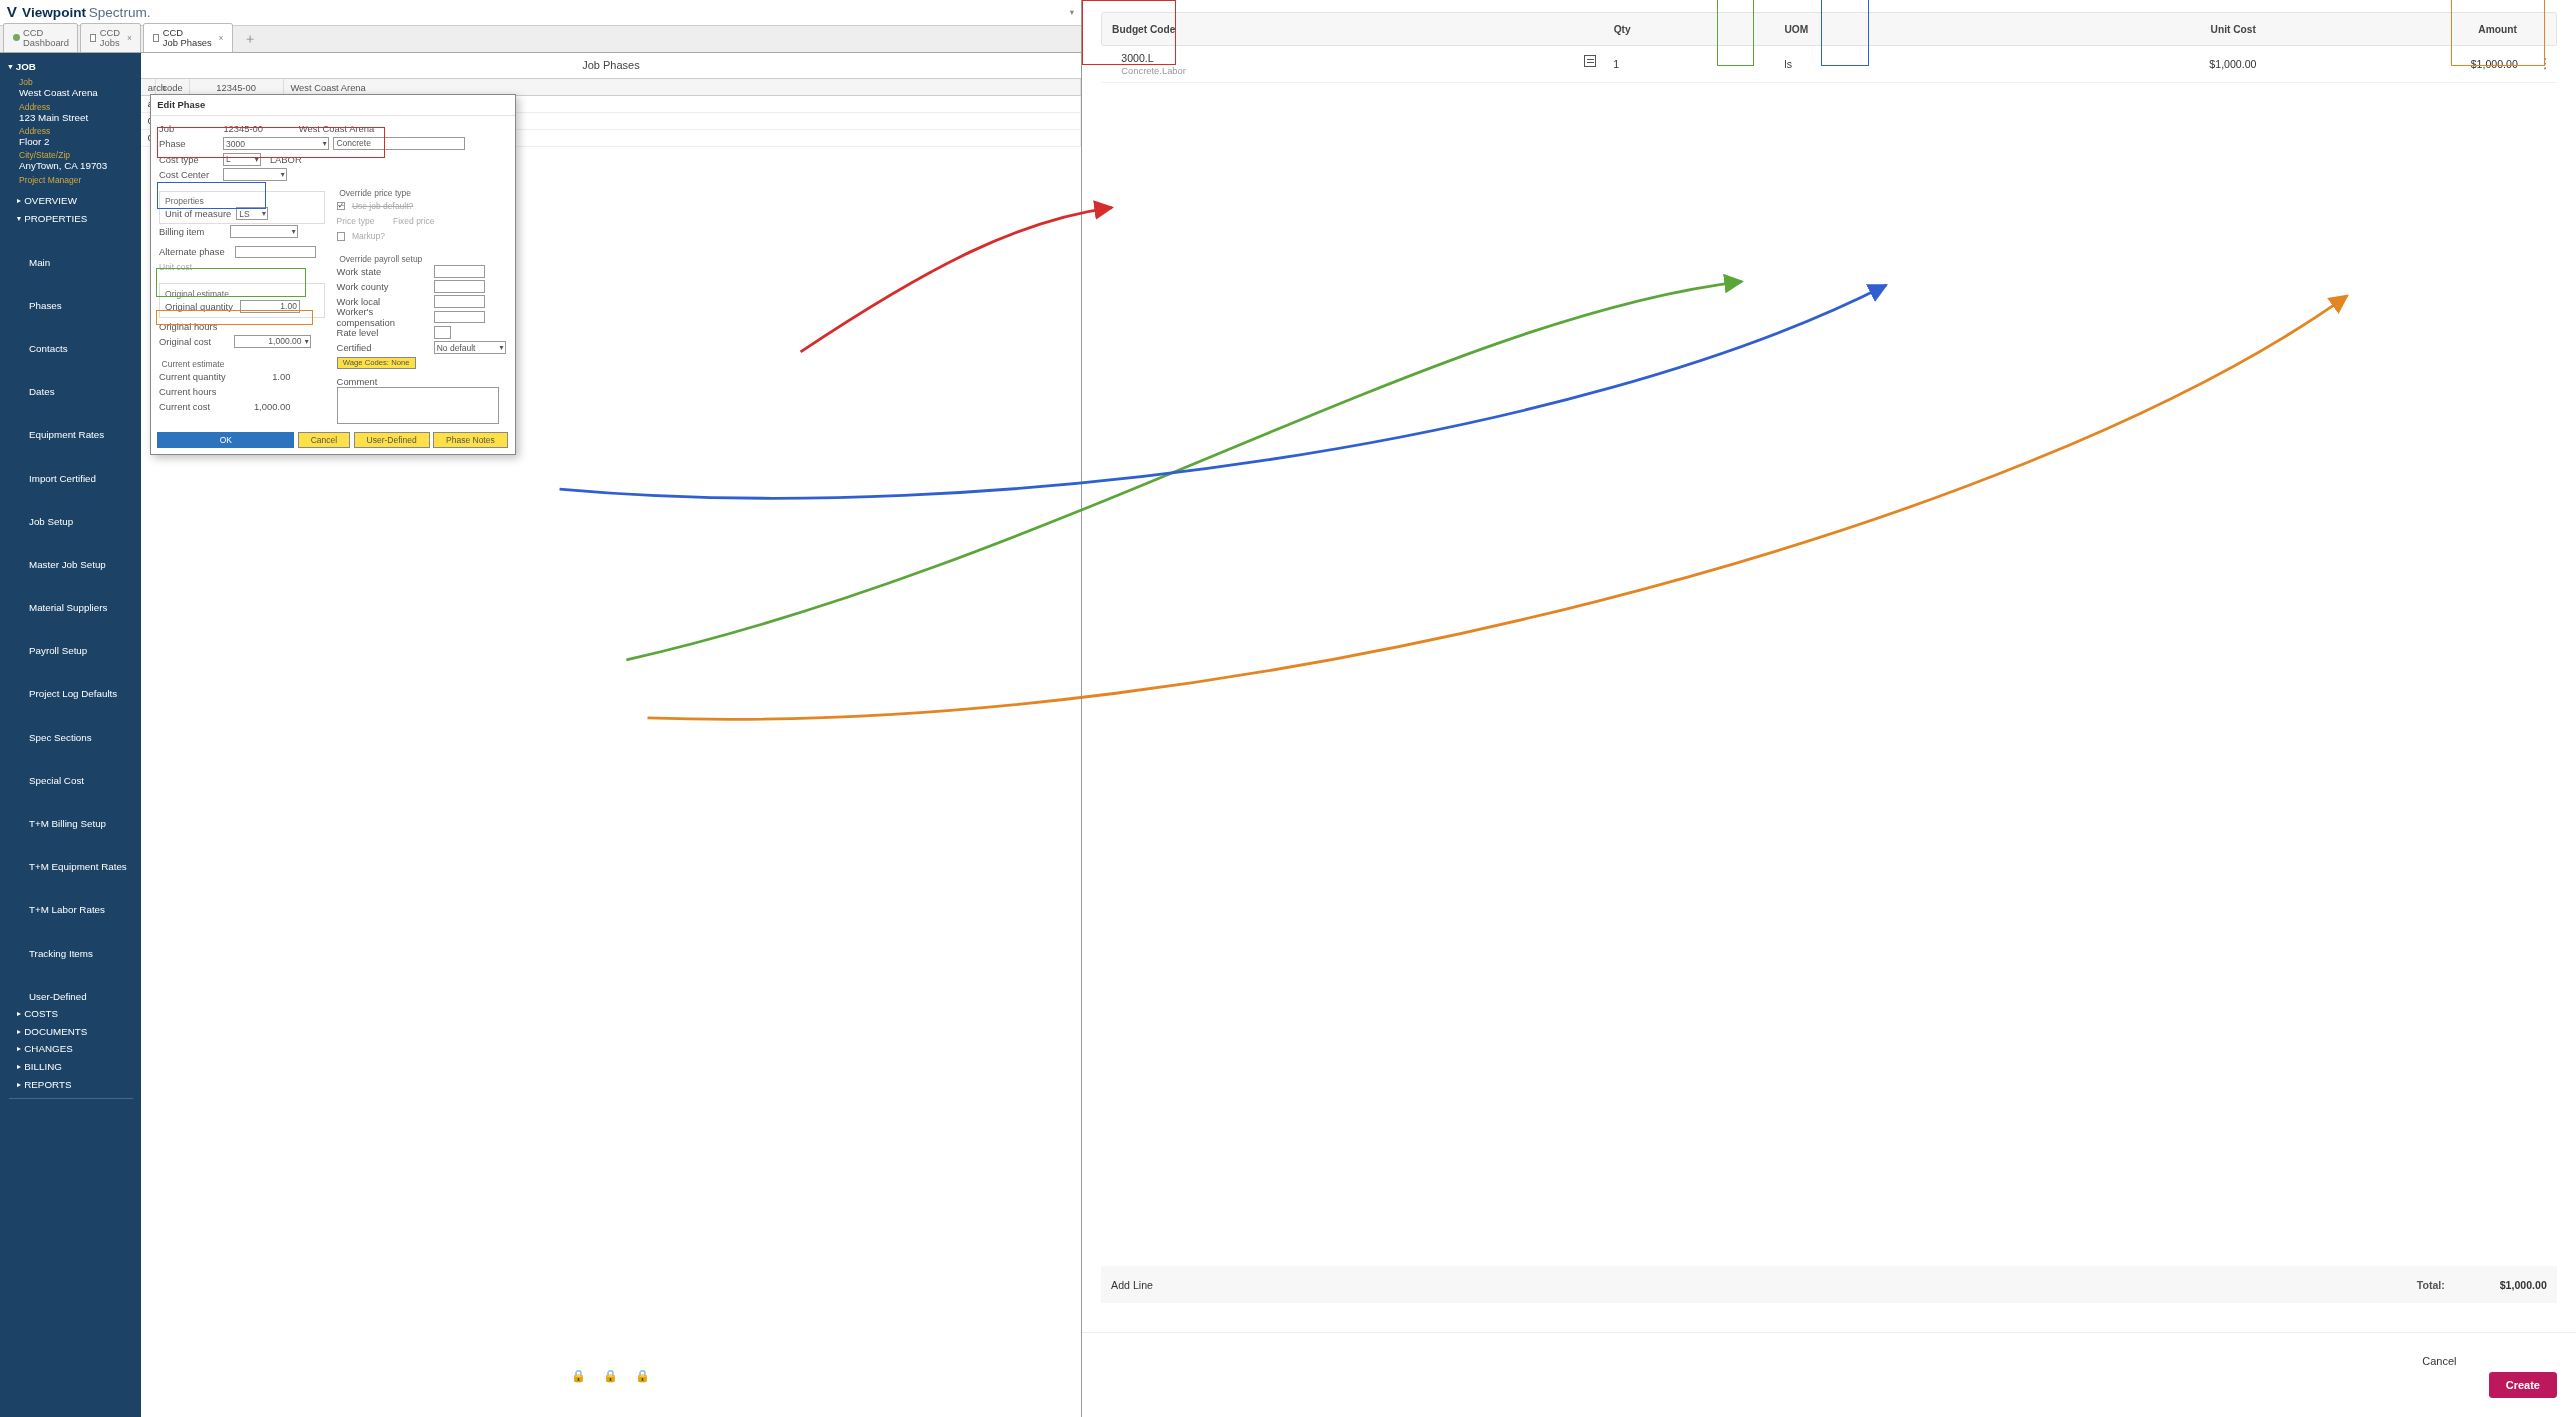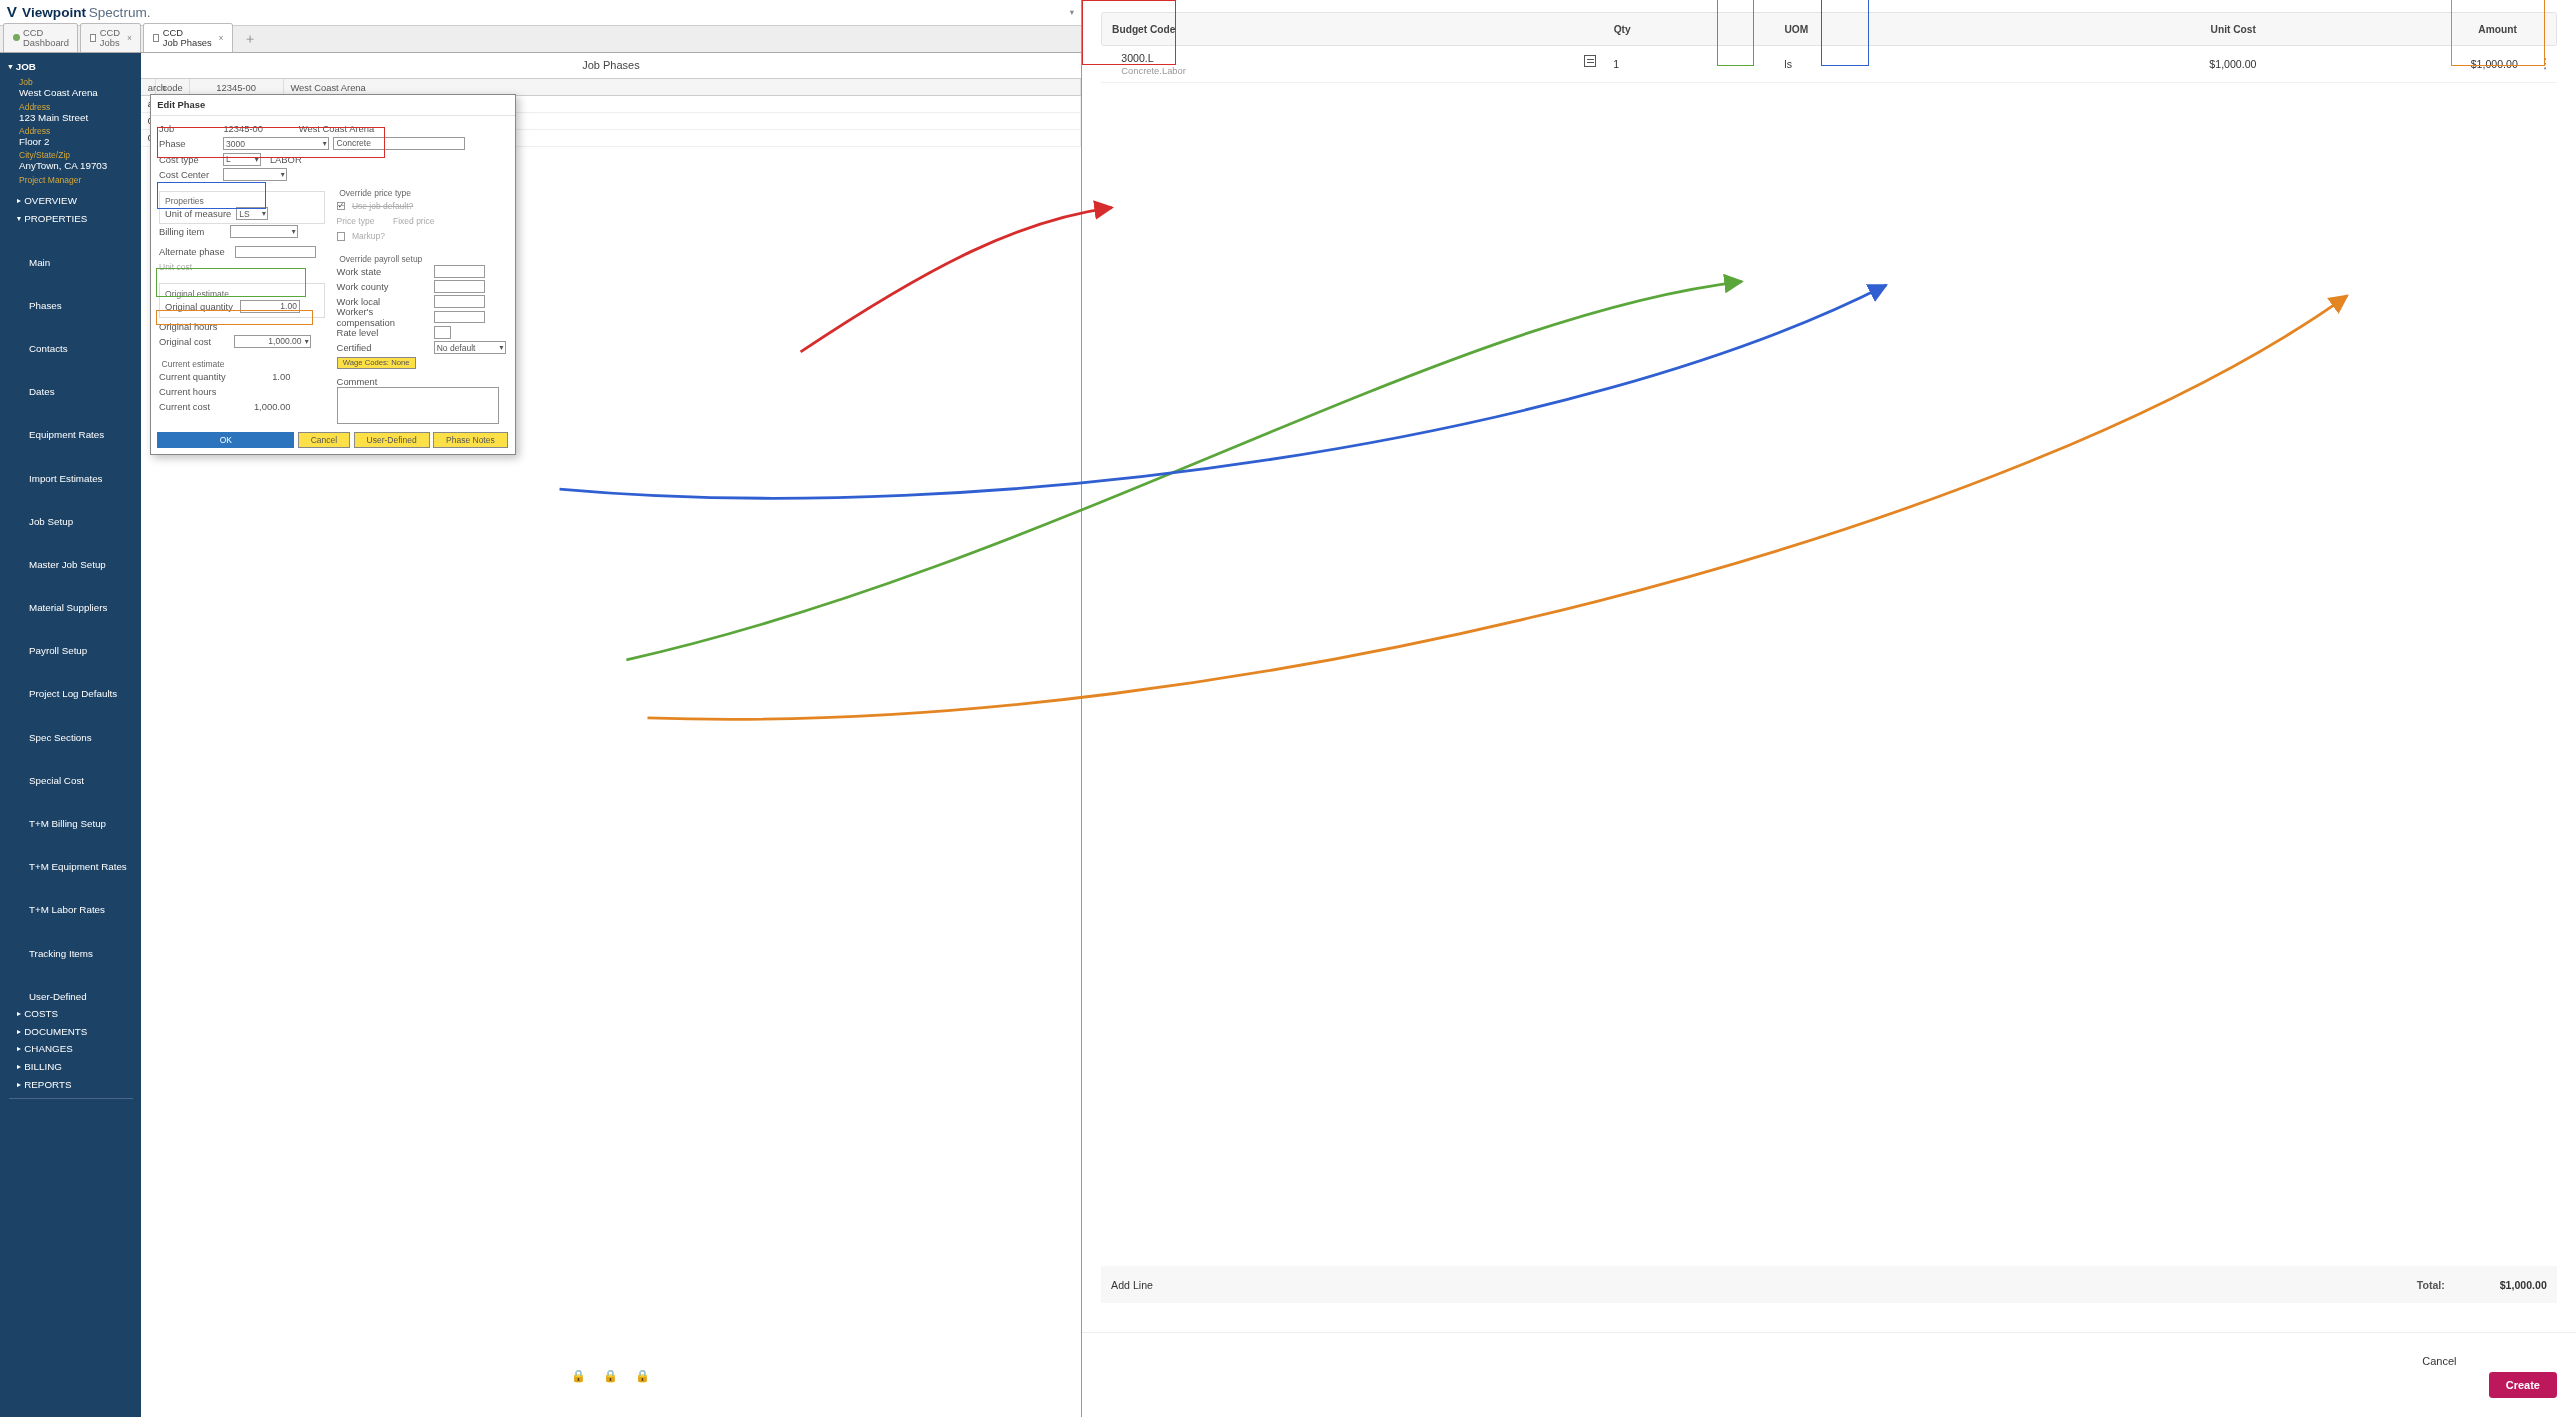--- a/index.html
+++ b/index.html
@@ -162,21 +162,21 @@
         <div class="nav-head">
             <span class="caret">▾</span>
             <span>PROPERTIES</span>
           </div>
         <div id="props-list">
             <div class="nav-item">Main</div>
             <div class="nav-item">Phases</div>
             <div class="nav-item">Contacts</div>
             <div class="nav-item">Dates</div>
             <div class="nav-item">Equipment Rates</div>
-            <div class="nav-item">Import Estimates</div>
+            <div class="nav-item">Import Certified</div>
             <div class="nav-item">Job Setup</div>
             <div class="nav-item">Master Job Setup</div>
             <div class="nav-item">Material Suppliers</div>
             <div class="nav-item">Payroll Setup</div>
             <div class="nav-item">Project Log Defaults</div>
             <div class="nav-item">Spec Sections</div>
             <div class="nav-item">Special Cost</div>
             <div class="nav-item">T+M Billing Setup</div>
             <div class="nav-item">T+M Equipment Rates</div>
             <div class="nav-item">T+M Labor Rates</div>

